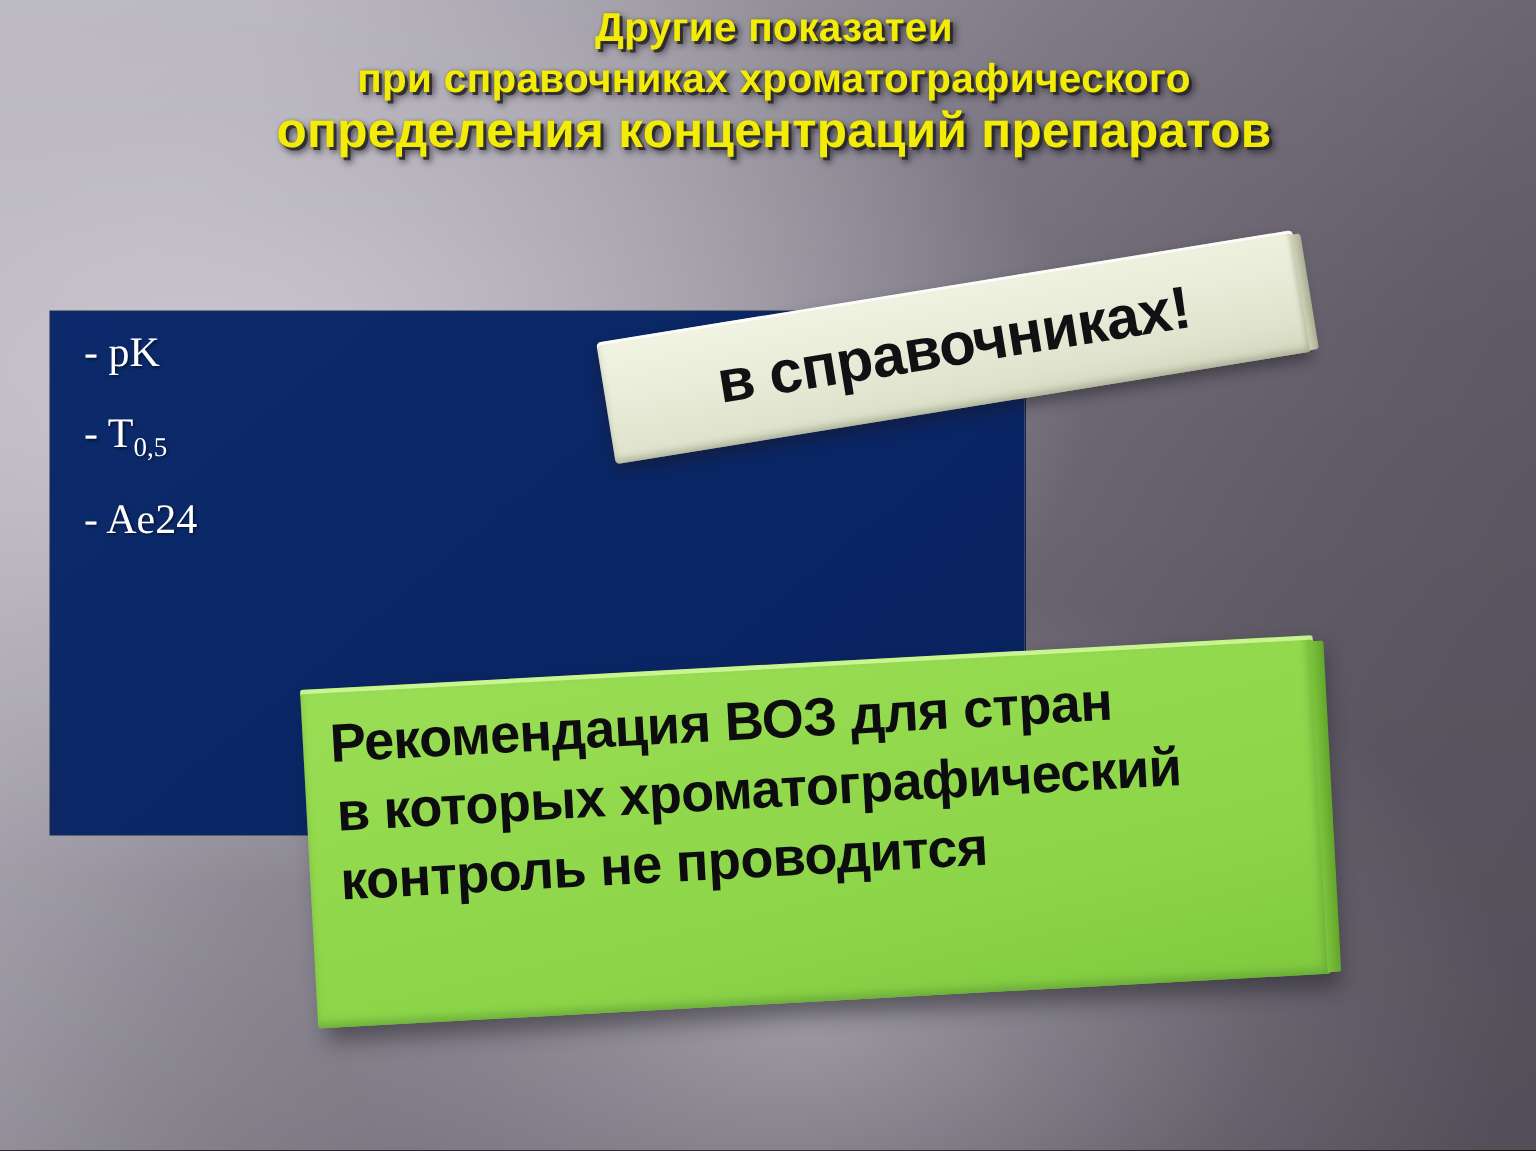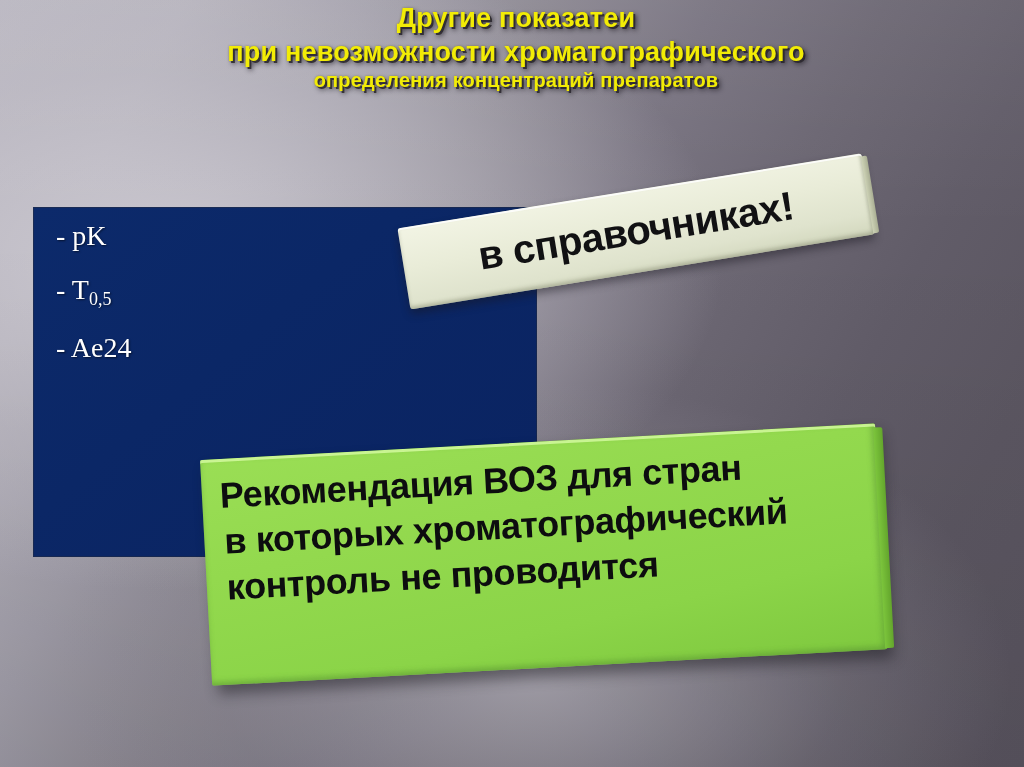--- a/index.html
+++ b/index.html
@@ -52,28 +52,28 @@
     font-weight: bold;
     letter-spacing: 0.2px;
     text-shadow:
       2px 2px 0 rgba(40,36,44,0.85),
       3px 3px 5px rgba(20,18,24,0.75),
       0 0 2px rgba(120,110,20,0.6);
   }
   .tl-1 { font-size: 27px; padding-top: 3px; }
   .tl-2 { font-size: 31px; padding-top: 4px; }
   .tl-3 { font-size: 27px; padding-top: 6px; }
-  .tl-4 { font-size: 20px; padding-top: 4px; }
+  .tl-4 { font-size: 33px; padding-top: 4px; }
 
   
   #blue-panel {
     position: absolute;
     left: 34px;
     top: 208px;
-    width: 502px;
+    width: 649px;
     height: 348px;
     background: linear-gradient(140deg, #0c2a6b 0%, #0b2766 40%, #0a2361 100%);
     box-shadow: 0 0 0 1px rgba(8,28,72,0.9);
   }
   #bullet-list {
     position: absolute;
     left: 22px;
     top: 14px;
     margin: 0;
     padding: 0;
@@ -187,21 +187,21 @@
 </style>
 </head>
 <body>
 
 <div id="slide">
 
   <div id="bg-sheen"></div>
 
   <div id="title-block">
     <span class="title-line tl-1">Другие показатеи</span>
-    <span class="title-line tl-3">при невозможности хроматографического</span>
+    <span class="title-line tl-3">при справочниках хроматографического</span>
     <span class="title-line tl-4">определения концентраций препаратов</span>
   </div>
 
   <div id="blue-panel">
     <ul id="bullet-list">
       <li><span>- pK</span></li>
       <li><span>- T</span><span class="sub">0,5</span></li>
       <li><span>- Ae24</span></li>
     </ul>
   </div>

